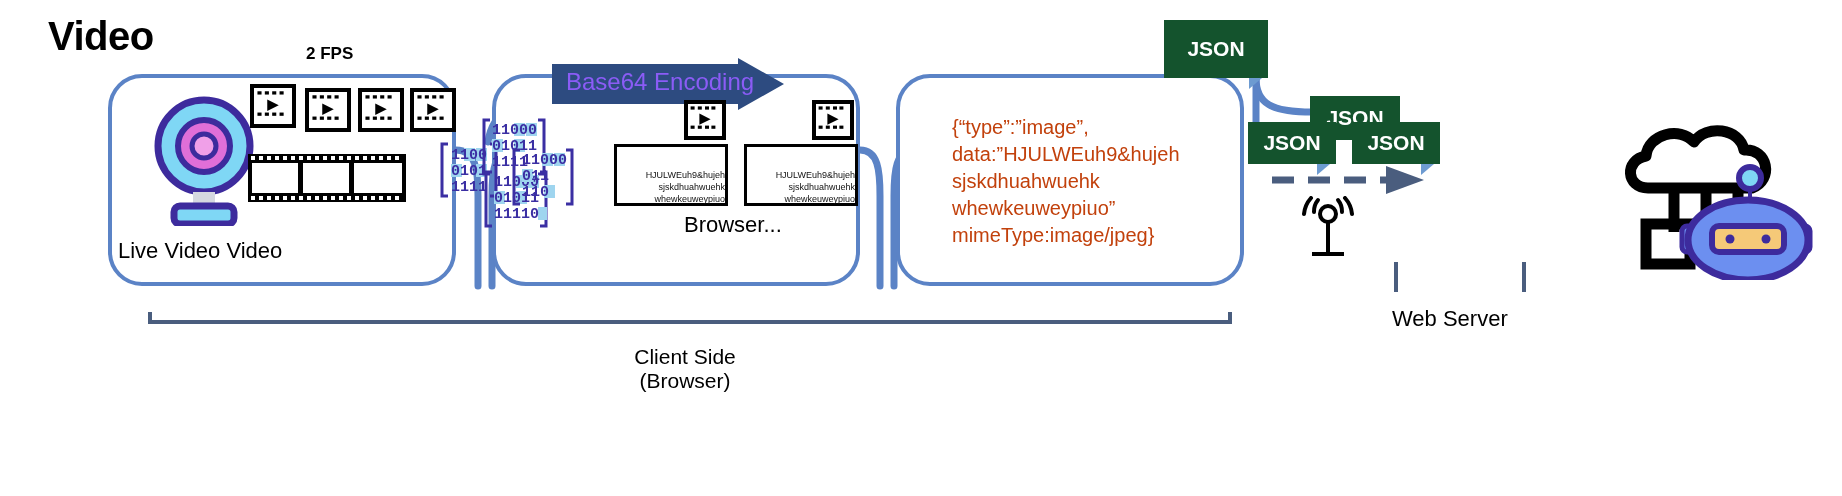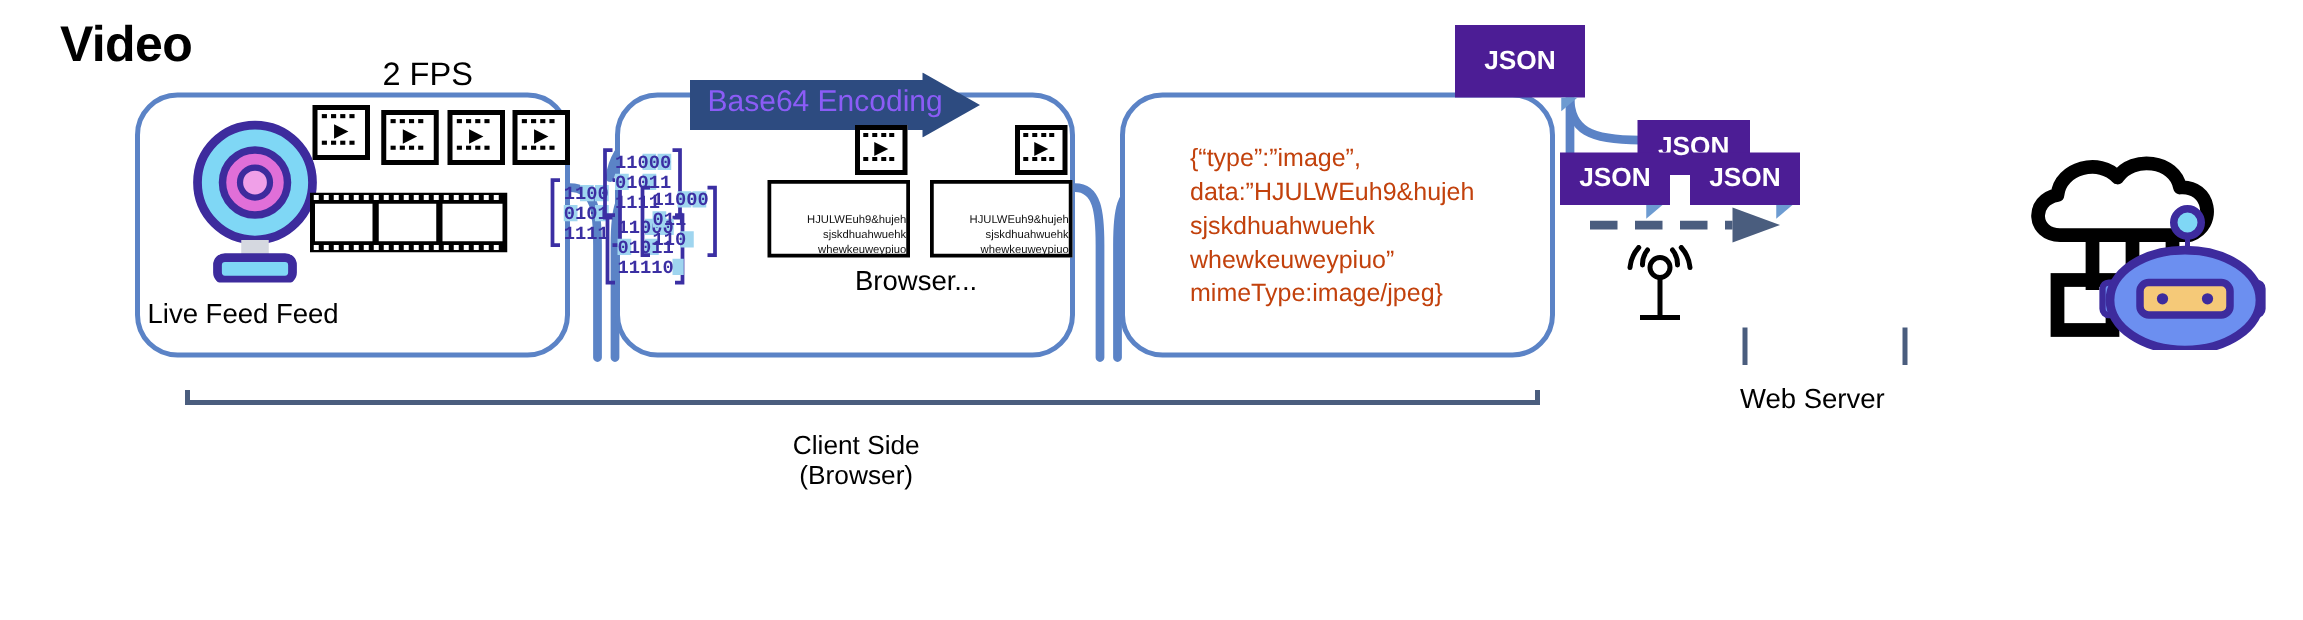--- a/index.html
+++ b/index.html
@@ -8,21 +8,21 @@
   .abs{position:absolute;}
 
   
   #title{left:48px;top:14px;font-size:40px;font-weight:bold;letter-spacing:-0.5px;}
 
   
   .panel{border:4px solid #5b83c6;border-radius:34px;box-sizing:border-box;background:#fff;}
   #panel-capture{left:108px;top:74px;width:348px;height:212px;}
   #panel-encode{left:492px;top:74px;width:368px;height:212px;}
   #panel-payload{left:896px;top:74px;width:348px;height:212px;}
-  #lbl-fps{left:306px;top:44px;font-size:26px;}
+  #lbl-fps{left:306px;top:44px;font-size:17px;font-weight:bold;}
   #lbl-feed{left:118px;top:238px;font-size:22px;}
   #lbl-frames{left:684px;top:212px;font-size:22px;}
   #lbl-webserver{left:1392px;top:306px;font-size:22px;}
   #lbl-clientside{left:560px;top:345px;width:250px;text-align:center;font-size:21px;line-height:24px;}
 
   
   #webcam{left:152px;top:96px;width:104px;height:130px;}
 
   
   .vidglyph{width:46px;height:44px;box-sizing:border-box;border:4px solid #000;background:#fff;}
@@ -49,21 +49,21 @@
   #fb1{left:614px;top:144px;width:114px;height:62px;}
   #fb2{left:744px;top:144px;width:114px;height:62px;}
   .fbglyph{width:42px;height:40px;box-sizing:border-box;border:4px solid #000;background:#fff;}
   #fbg1{left:684px;top:100px;}
   #fbg2{left:812px;top:100px;}
 
   
   #payload{left:952px;top:114px;width:280px;font-size:20px;line-height:27px;color:#c2410c;white-space:pre-line;}
 
   
-  .jsonbub{background:#4c1d95;color:#fff;font-weight:bold;font-size:21px;
+  .jsonbub{background:#14532d;color:#fff;font-weight:bold;font-size:21px;
            display:flex;align-items:center;justify-content:center;box-sizing:border-box;}
   .jsonbub::after{content:"";position:absolute;right:6px;bottom:-11px;
            border-left:13px solid #6d9bd1;border-bottom:11px solid transparent;}
   #jb1{left:1164px;top:20px;width:104px;height:58px;}
   #jb2{left:1310px;top:96px;width:90px;height:44px;}
   #jb3{left:1248px;top:122px;width:88px;height:42px;}
   #jb4{left:1352px;top:122px;width:88px;height:42px;}
 
   
   #wires{left:0;top:0;width:1842px;height:496px;pointer-events:none;}
@@ -219,21 +219,21 @@
     <rect x="99" y="42" width="4" height="4"></rect>
       <rect x="107" y="42" width="4" height="4"></rect>
       <rect x="115" y="42" width="4" height="4"></rect>
     <rect x="123" y="42" width="4" height="4"></rect>
       <rect x="131" y="42" width="4" height="4"></rect>
       <rect x="139" y="42" width="4" height="4"></rect>
     <rect x="147" y="42" width="4" height="4"></rect>
   </g>
 </svg>
 
-<div class="abs" id="lbl-feed">Live Feed Feed</div>
+<div class="abs" id="lbl-feed">Live Video Video</div>
 
 <div class="abs" id="bin-a">
   <svg width="58" height="56" viewBox="0 0 58 56" xmlns="http://www.w3.org/2000/svg">
     <path d="M8,2 L2,2 L2,54 L8,54" fill="none" stroke="#3b2fa3" stroke-width="3"></path>
     <path d="M50,2 L56,2 L56,54 L50,54" fill="none" stroke="#3b2fa3" stroke-width="3"></path>
     <g font-family="Liberation Mono, monospace" font-size="15" font-weight="bold" fill="#3b2fa3">
       <rect x="24" y="6" width="11" height="13" fill="#9fd5ef"></rect>
         <rect x="36" y="6" width="11" height="13" fill="#9fd5ef"></rect>
       <rect x="11" y="22" width="11" height="13" fill="#9fd5ef"></rect>
         <rect x="36" y="22" width="11" height="13" fill="#9fd5ef"></rect>

